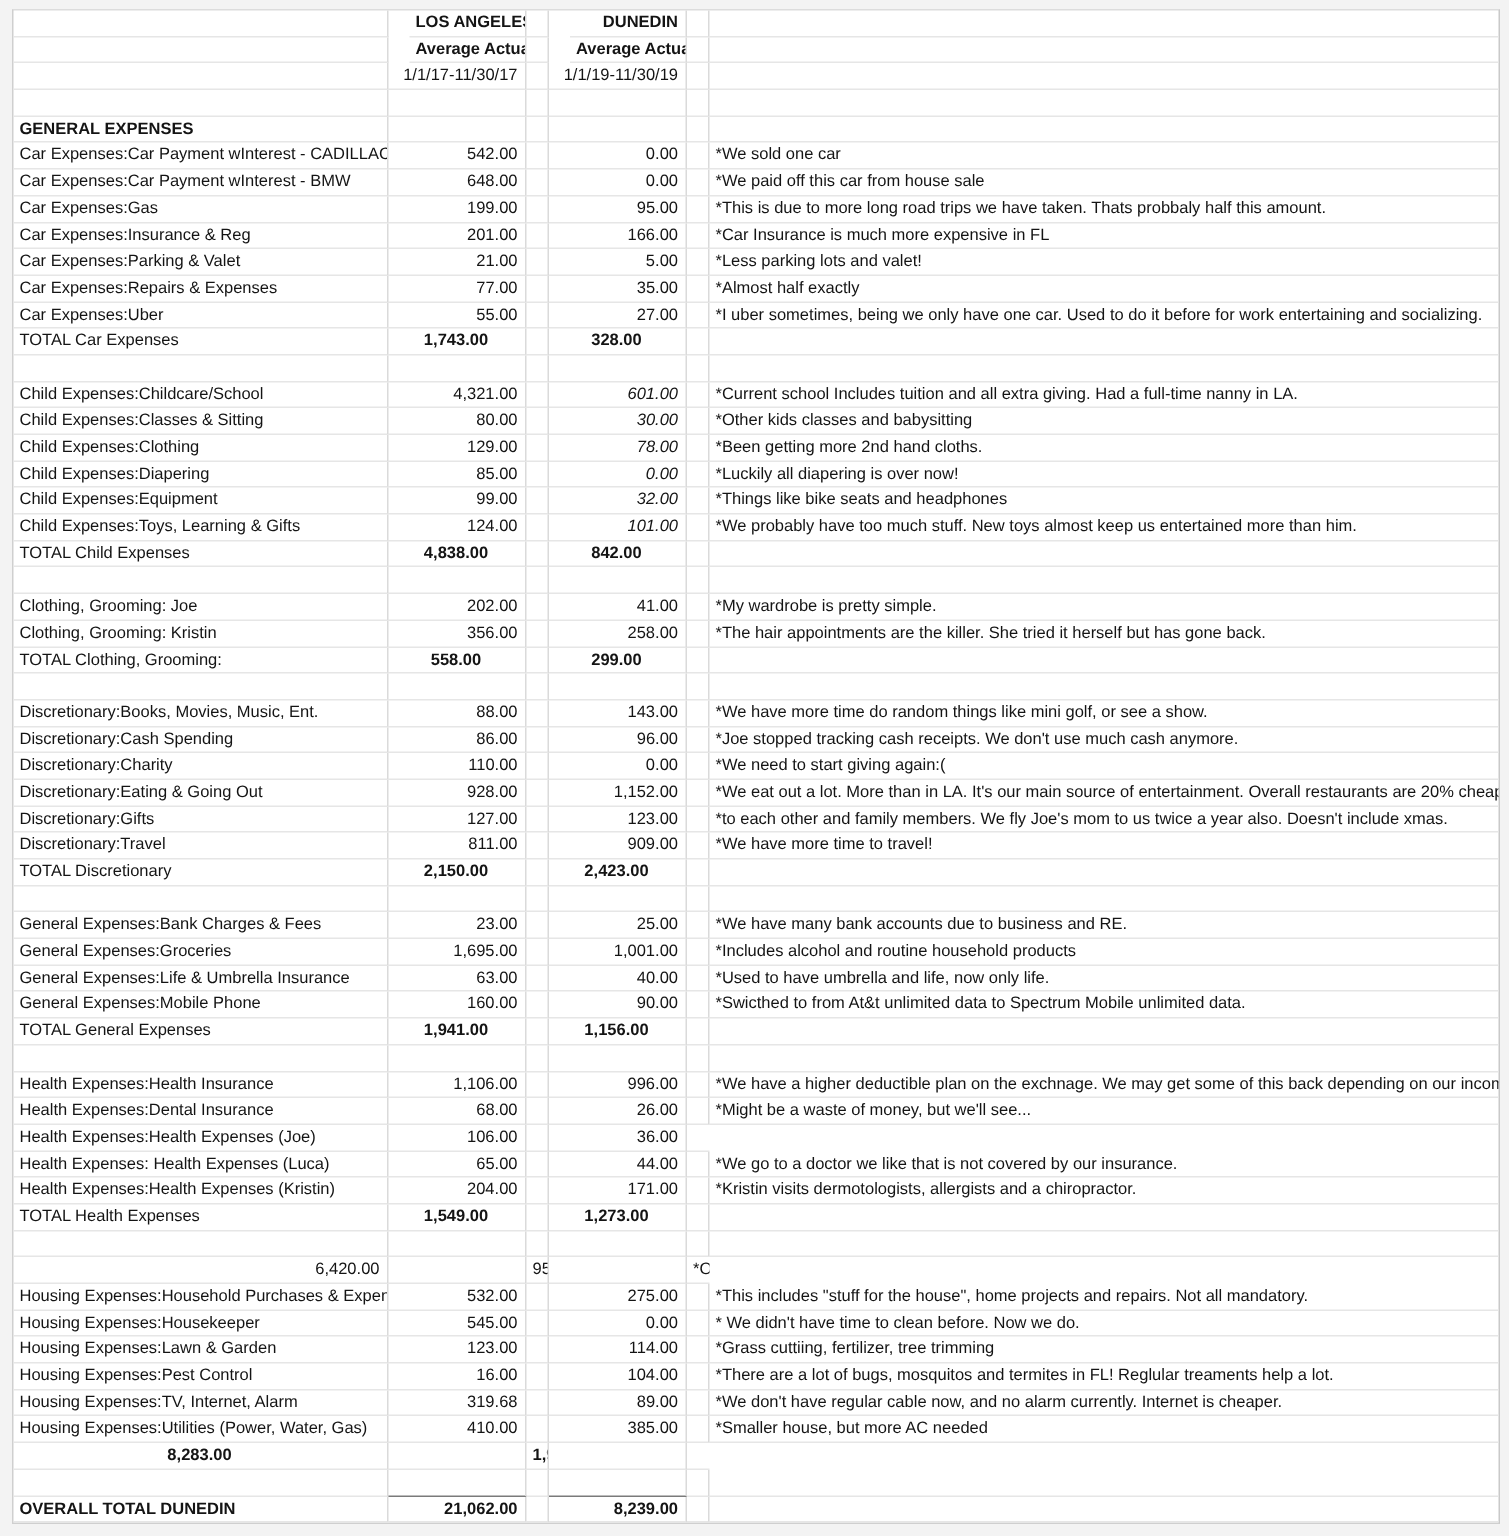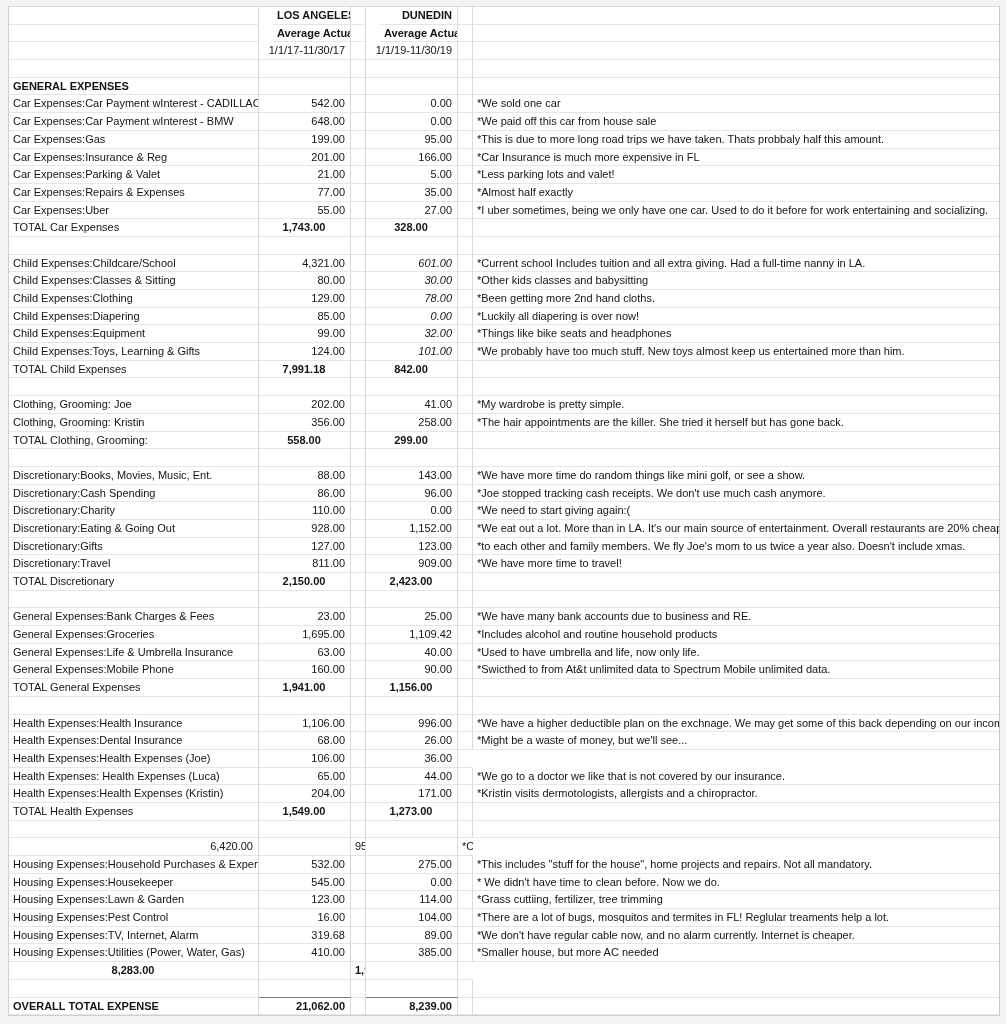--- a/index.html
+++ b/index.html
@@ -204,21 +204,21 @@
     <div class="row item">
       <div class="c label">Child Expenses:Toys, Learning &amp; Gifts</div>
       <div class="c val la">124.00</div>
       <div class="c spacer"></div>
       <div class="c val dn italic">101.00</div>
       <div class="c spacer"></div>
       <div class="c note">*We probably have too much stuff. New toys almost keep us entertained more than him.</div>
     </div>
     <div class="row total">
       <div class="c label">TOTAL Child Expenses</div>
-      <div class="c val la">7,991.18</div>
+      <div class="c val la">4,838.00</div>
       <div class="c spacer"></div>
       <div class="c val dn">842.00</div>
       <div class="c spacer"></div>
       <div class="c note"></div>
     </div>
     <div class="row empty">
       <div class="c label"></div>
       <div class="c val la"></div>
       <div class="c spacer"></div>
       <div class="c val dn"></div>
@@ -326,21 +326,21 @@
       <div class="c val la">23.00</div>
       <div class="c spacer"></div>
       <div class="c val dn">25.00</div>
       <div class="c spacer"></div>
       <div class="c note">*We have many bank accounts due to business and RE.</div>
     </div>
     <div class="row item">
       <div class="c label">General Expenses:Groceries</div>
       <div class="c val la">1,695.00</div>
       <div class="c spacer"></div>
-      <div class="c val dn">1,109.42</div>
+      <div class="c val dn">1,001.00</div>
       <div class="c spacer"></div>
       <div class="c note">*Includes alcohol and routine household products</div>
     </div>
     <div class="row item">
       <div class="c label">General Expenses:Life &amp; Umbrella Insurance</div>
       <div class="c val la">63.00</div>
       <div class="c spacer"></div>
       <div class="c val dn">40.00</div>
       <div class="c spacer"></div>
       <div class="c note">*Used to have umbrella and life, now only life.</div>
@@ -488,20 +488,20 @@
     </div>
     <div class="row rule">
       <div class="c label"></div>
       <div class="c val la"></div>
       <div class="c spacer"></div>
       <div class="c val dn"></div>
       <div class="c spacer"></div>
       <div class="c note"></div>
     </div>
     <div class="row overall">
-      <div class="c label">OVERALL TOTAL EXPENSE</div>
+      <div class="c label">OVERALL TOTAL DUNEDIN</div>
       <div class="c val la">21,062.00</div>
       <div class="c spacer"></div>
       <div class="c val dn">8,239.00</div>
       <div class="c spacer"></div>
       <div class="c note"></div>
     </div>
   </div>
 
 </body></html>

